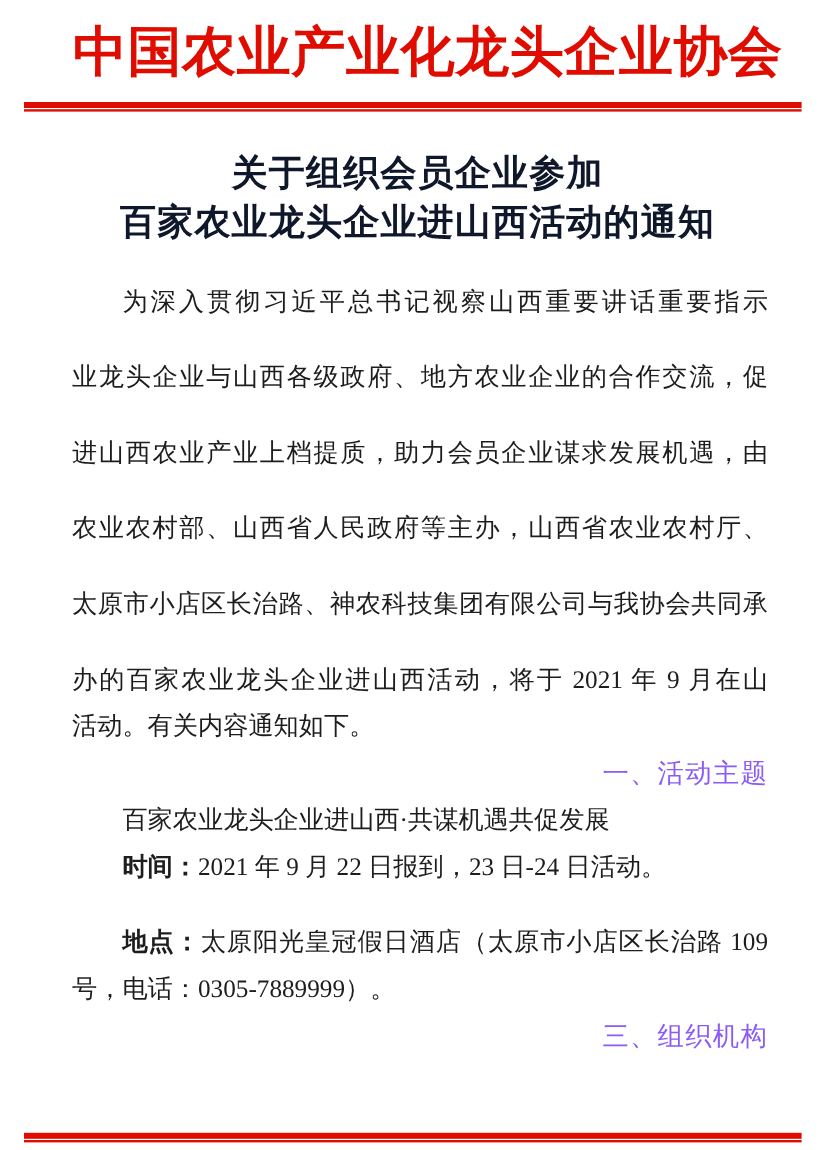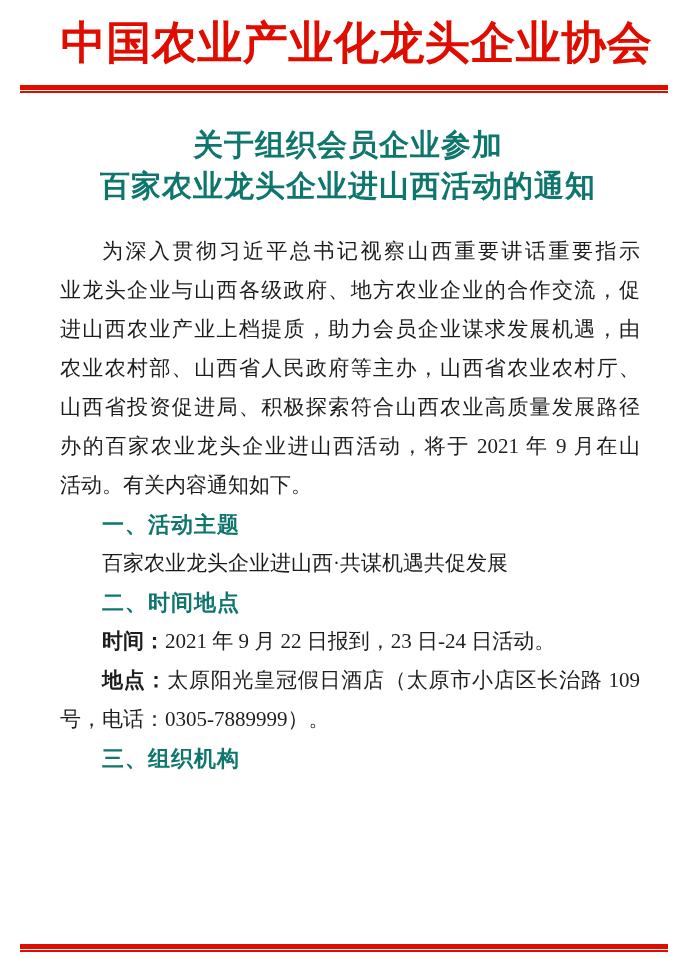--- a/index.html
+++ b/index.html
@@ -33,39 +33,40 @@
   }
   .rule-top { margin: 12px 28px 0 20px; }
   .rule-bottom { position: absolute; left: 20px; right: 28px; bottom: 6px; }
 
   .doc-title {
     margin-top: 31px;
     text-align: center;
     font-size: 30px;
     font-weight: bold;
     line-height: 41px;
-    color: #0f766e;
+    color: #0f172a;
     letter-spacing: 1px;
   }
 
   .body-text {
     margin: 26px 56px 0 60px;
     font-size: 21px;
     line-height: 39px;
     color: var(--ink);
   }
   .line { min-height: 39px; white-space: nowrap; }
-  .line.justify { white-space: normal; text-align: justify; text-align-last: justify; }
+  .line.justify { white-space: normal; text-align: justify; text-align-last: justify; margin-top: 24px; }
   .para-first, .heading, .sub, .labeled { padding-left: 42px; }
   .heading {
     font-family: "Liberation Sans", "DejaVu Sans", sans-serif;
-    font-weight: bold;
+    font-weight: normal;
     font-size: 22px;
     letter-spacing: 1px;
-    color: #0f766e;
+    color: #8b5cf6;
+    text-align: right;
   }
   .lbl { font-weight: bold; }
 </style>
 </head>
 <body>
 
 <div class="page">
 
   <div class="org-name">中国农业产业化龙头企业协会</div>
 
@@ -81,32 +82,31 @@
 
       <div class="line para-first justify"><span>为深入贯彻习近平总书记视察山西重要讲话重要指示</span></div>
 
 
       <div class="line para justify"><span>业龙头企业与山西各级政府、地方农业企业的合作交流，促</span></div>
 
       <div class="line para justify"><span>进山西农业产业上档提质，助力会员企业谋求发展机遇，由</span></div>
 
       <div class="line para justify"><span>农业农村部、山西省人民政府等主办，山西省农业农村厅、</span></div>
 
-      <div class="line para justify"><span>山西省投资促进局、积极探索符合山西农业高质量发展路径</span></div>
+      <div class="line para justify"><span>太原市小店区长治路、神农科技集团有限公司与我协会共同承</span></div>
 
       <div class="line para justify"><span>办的百家农业龙头企业进山西活动，将于 2021 年 9 月在山</span></div>
 
 
       <div class="line para-last"><span>活动。有关内容通知如下。</span></div>
 
       <div class="line heading"><span>一、活动主题</span></div>
 
       <div class="line sub"><span>百家农业龙头企业进山西·共谋机遇共促发展</span></div>
 
-      <div class="line heading"><span>二、时间地点</span></div>
 
       <div class="line labeled"><span class="lbl">时间：</span><span>2021 年 9 月 22 日报到，23 日-24 日活动。</span></div>
 
       <div class="line labeled justify"><span class="lbl">地点：</span><span>太原阳光皇冠假日酒店（太原市小店区长治路 109</span></div>
 
       <div class="line cont"><span>号，电话：0305-7889999）。</span></div>
 
       <div class="line heading"><span>三、组织机构</span></div>
 
     </div>

